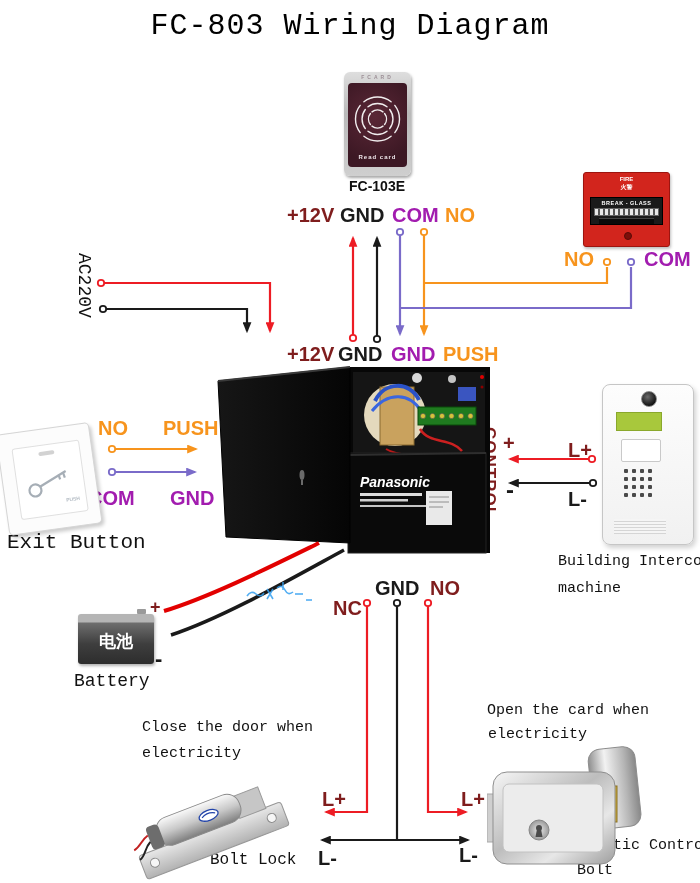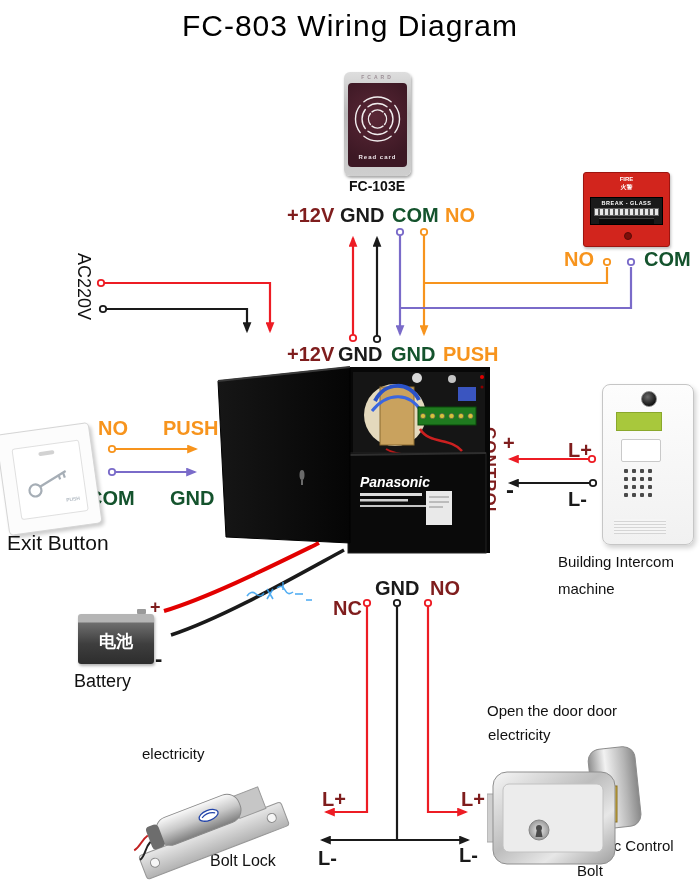--- a/index.html
+++ b/index.html
@@ -2,23 +2,23 @@
 <html><head>
 <meta charset="utf-8">
 <style>
   html,body{margin:0;padding:0;background:#fff;}
   #canvas{position:relative;width:700px;height:883px;background:#ffffff;overflow:hidden;
           font-family:"Liberation Sans",sans-serif;}
   .abs{position:absolute;}
   
   .wl{position:absolute;font-family:"Liberation Sans",sans-serif;font-weight:bold;font-size:20px;
       line-height:1;white-space:nowrap;}
-  .red{color:#7f1d1d}.orange{color:#f7941d}.purple{color:#14532d}.blk{color:#1a1a1a}
-  
-  .cap{position:absolute;font-family:Liberation Sans, sans-serif;color:#111;line-height:1.2;white-space:nowrap;}
+  .red{color:#7f1d1d}.orange{color:#f7941d}.purple{color:#a21caf}.blk{color:#1a1a1a}
+  
+  .cap{position:absolute;font-family:Liberation Mono, monospace;color:#111;line-height:1.2;white-space:nowrap;}
   .title{left:0;right:0;top:8px;text-align:center;font-size:30px;letter-spacing:1px;color:#000;}
   .vtext{writing-mode:vertical-rl;text-orientation:mixed;}
   
   #reader{left:344px;top:72px;width:67px;height:104px;border-radius:6px;
           background:linear-gradient(180deg,#dedede,#b9b9b9 40%,#cfcfcf);
           box-shadow:1px 2px 3px rgba(0,0,0,.35);z-index:2;}
   #reader .brand{position:absolute;top:2px;left:0;right:0;text-align:center;font-size:5px;
           letter-spacing:3px;color:#9c8f96;font-weight:bold;}
   #reader .face{position:absolute;left:4px;right:4px;top:11px;bottom:9px;border-radius:4px;
           background:radial-gradient(circle at 45% 40%,#5a2736,#3c1824 75%);}
@@ -247,26 +247,27 @@
         <path d="M52,14 h8"></path>
         <path d="M63,20 h6"></path>
       <path d="M40,2 v8"></path>
     </g>
   </svg>
 
   <div class="wl red" style="left:333px;top:578px;margin-top:20px;">NC</div>
   <div class="wl blk" style="left:375px;top:578px;">GND</div>
   <div class="wl red" style="left:430px;top:578px;">NO</div>
 
+  <div class="cap" style="left:142px;top:719px;font-size:15px;">Close the door when</div>
   <div class="cap" style="left:142px;top:745px;font-size:15px;">electricity</div>
   <div class="wl red" style="left:322px;top:789px;">L+</div>
   <div class="wl blk" style="left:318px;top:848px;">L-</div>
   <div class="cap" style="left:210px;top:851px;font-size:16px;">Bolt Lock</div>
 
-  <div class="cap" style="left:487px;top:702px;font-size:15px;">Open the door door</div>
+  <div class="cap" style="left:487px;top:702px;font-size:15px;">Open the card when</div>
   <div class="cap" style="left:488px;top:726px;font-size:15px;">electricity</div>
   <div class="wl red" style="left:461px;top:789px;">L+</div>
   <div class="wl blk" style="left:459px;top:845px;">L-</div>
   <div class="cap" style="left:577px;top:837px;font-size:15px;">Electic Control</div>
   <div class="cap" style="left:577px;top:862px;font-size:15px;">Bolt</div>
 
   <svg class="abs" style="left:130px;top:765px;z-index:2" width="170" height="115" viewBox="0 0 170 115">
     <defs>
       <linearGradient id="plateG" x1="0" y1="0" x2="0" y2="1">
           <stop offset="0" stop-color="#e8e8e8"></stop>

